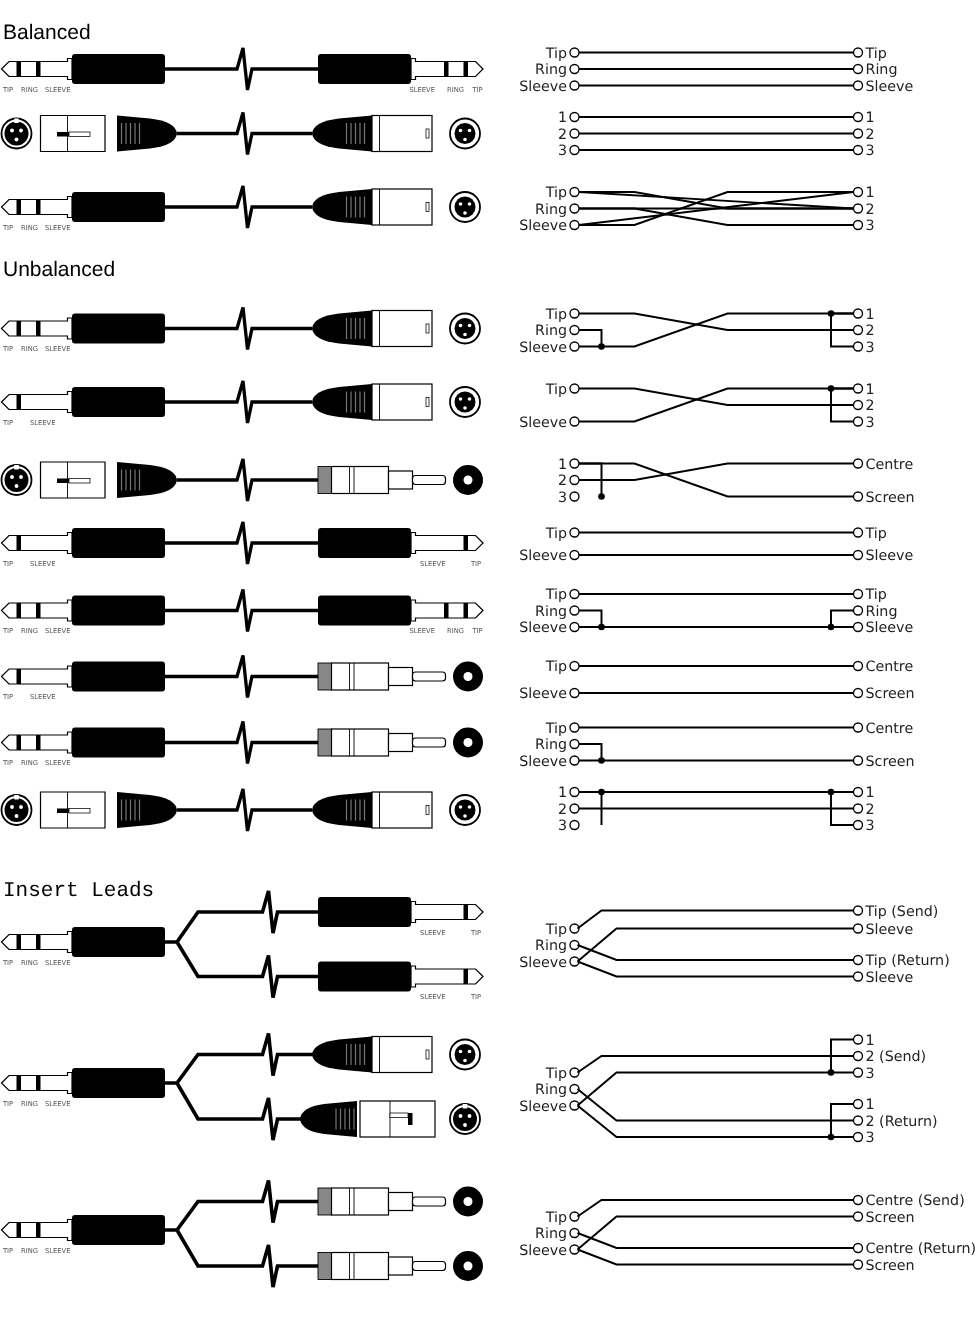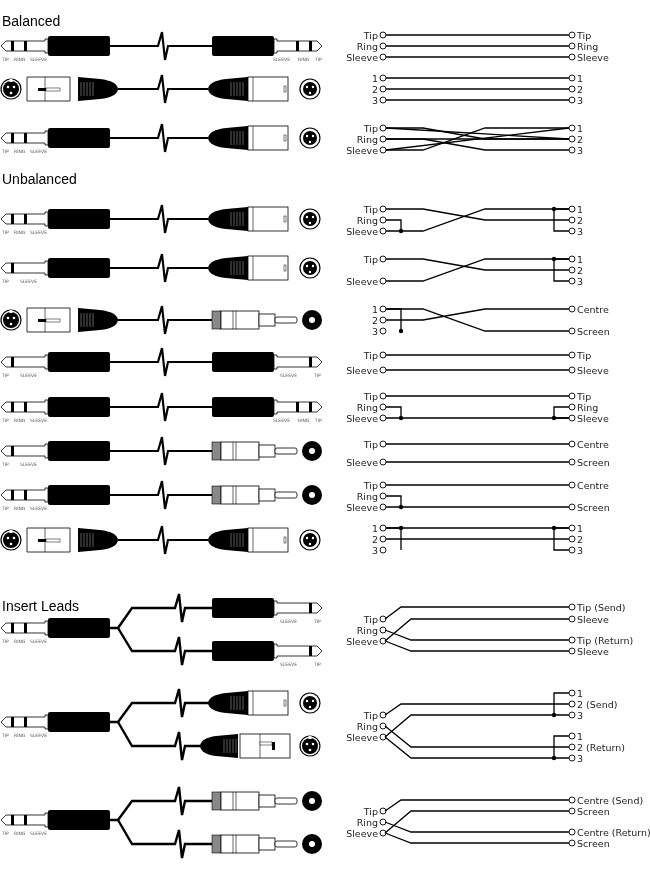--- a/index.html
+++ b/index.html
@@ -7,21 +7,21 @@
   #stage{position:absolute;left:0;top:0;width:650px;height:884px;}
   .sec-title{position:absolute;left:2px;font-size:14px;font-family:"Liberation Sans",sans-serif;}
   svg text{font-family:"DejaVu Sans",sans-serif;}
 </style>
 </head>
 <body>
 
 <div id="stage">
   <div class="sec-title" style="top:13px;">Balanced</div>
   <div class="sec-title" style="top:171px;">Unbalanced</div>
-  <div class="sec-title" style="top:598px;">Insert Leads</div>
+  <div class="sec-title" style="top:586px;font-family:Liberation Mono, monospace;">Insert Leads</div>
   <svg id="cables-svg" width="330" height="884" style="position:absolute;left:0;top:0;">
       <g>
         <path d="M110 46 L158 46 L162 32 L165 60 L168 46 L212 46" fill="none" stroke="#000" stroke-width="2.2"></path>
         <path d="M1 46 L6 41 L45 41 L45 39 L48 39 L48 53 L45 53 L45 51 L6 51 Z" fill="#fff" stroke="#000" stroke-width="0.8"></path>
         <rect x="11" y="41" width="3" height="10" fill="#000"></rect>
         <rect x="24" y="41" width="3" height="10" fill="#000"></rect>
         <rect x="48" y="36" width="62" height="20" rx="2" fill="#000"></rect>
         <text x="2" y="61" font-size="4.5" fill="#555">TIP</text>
         <text x="14" y="61" font-size="4.5" fill="#555">RING</text>
         <text x="30" y="61" font-size="4.5" fill="#555">SLEEVE</text>

